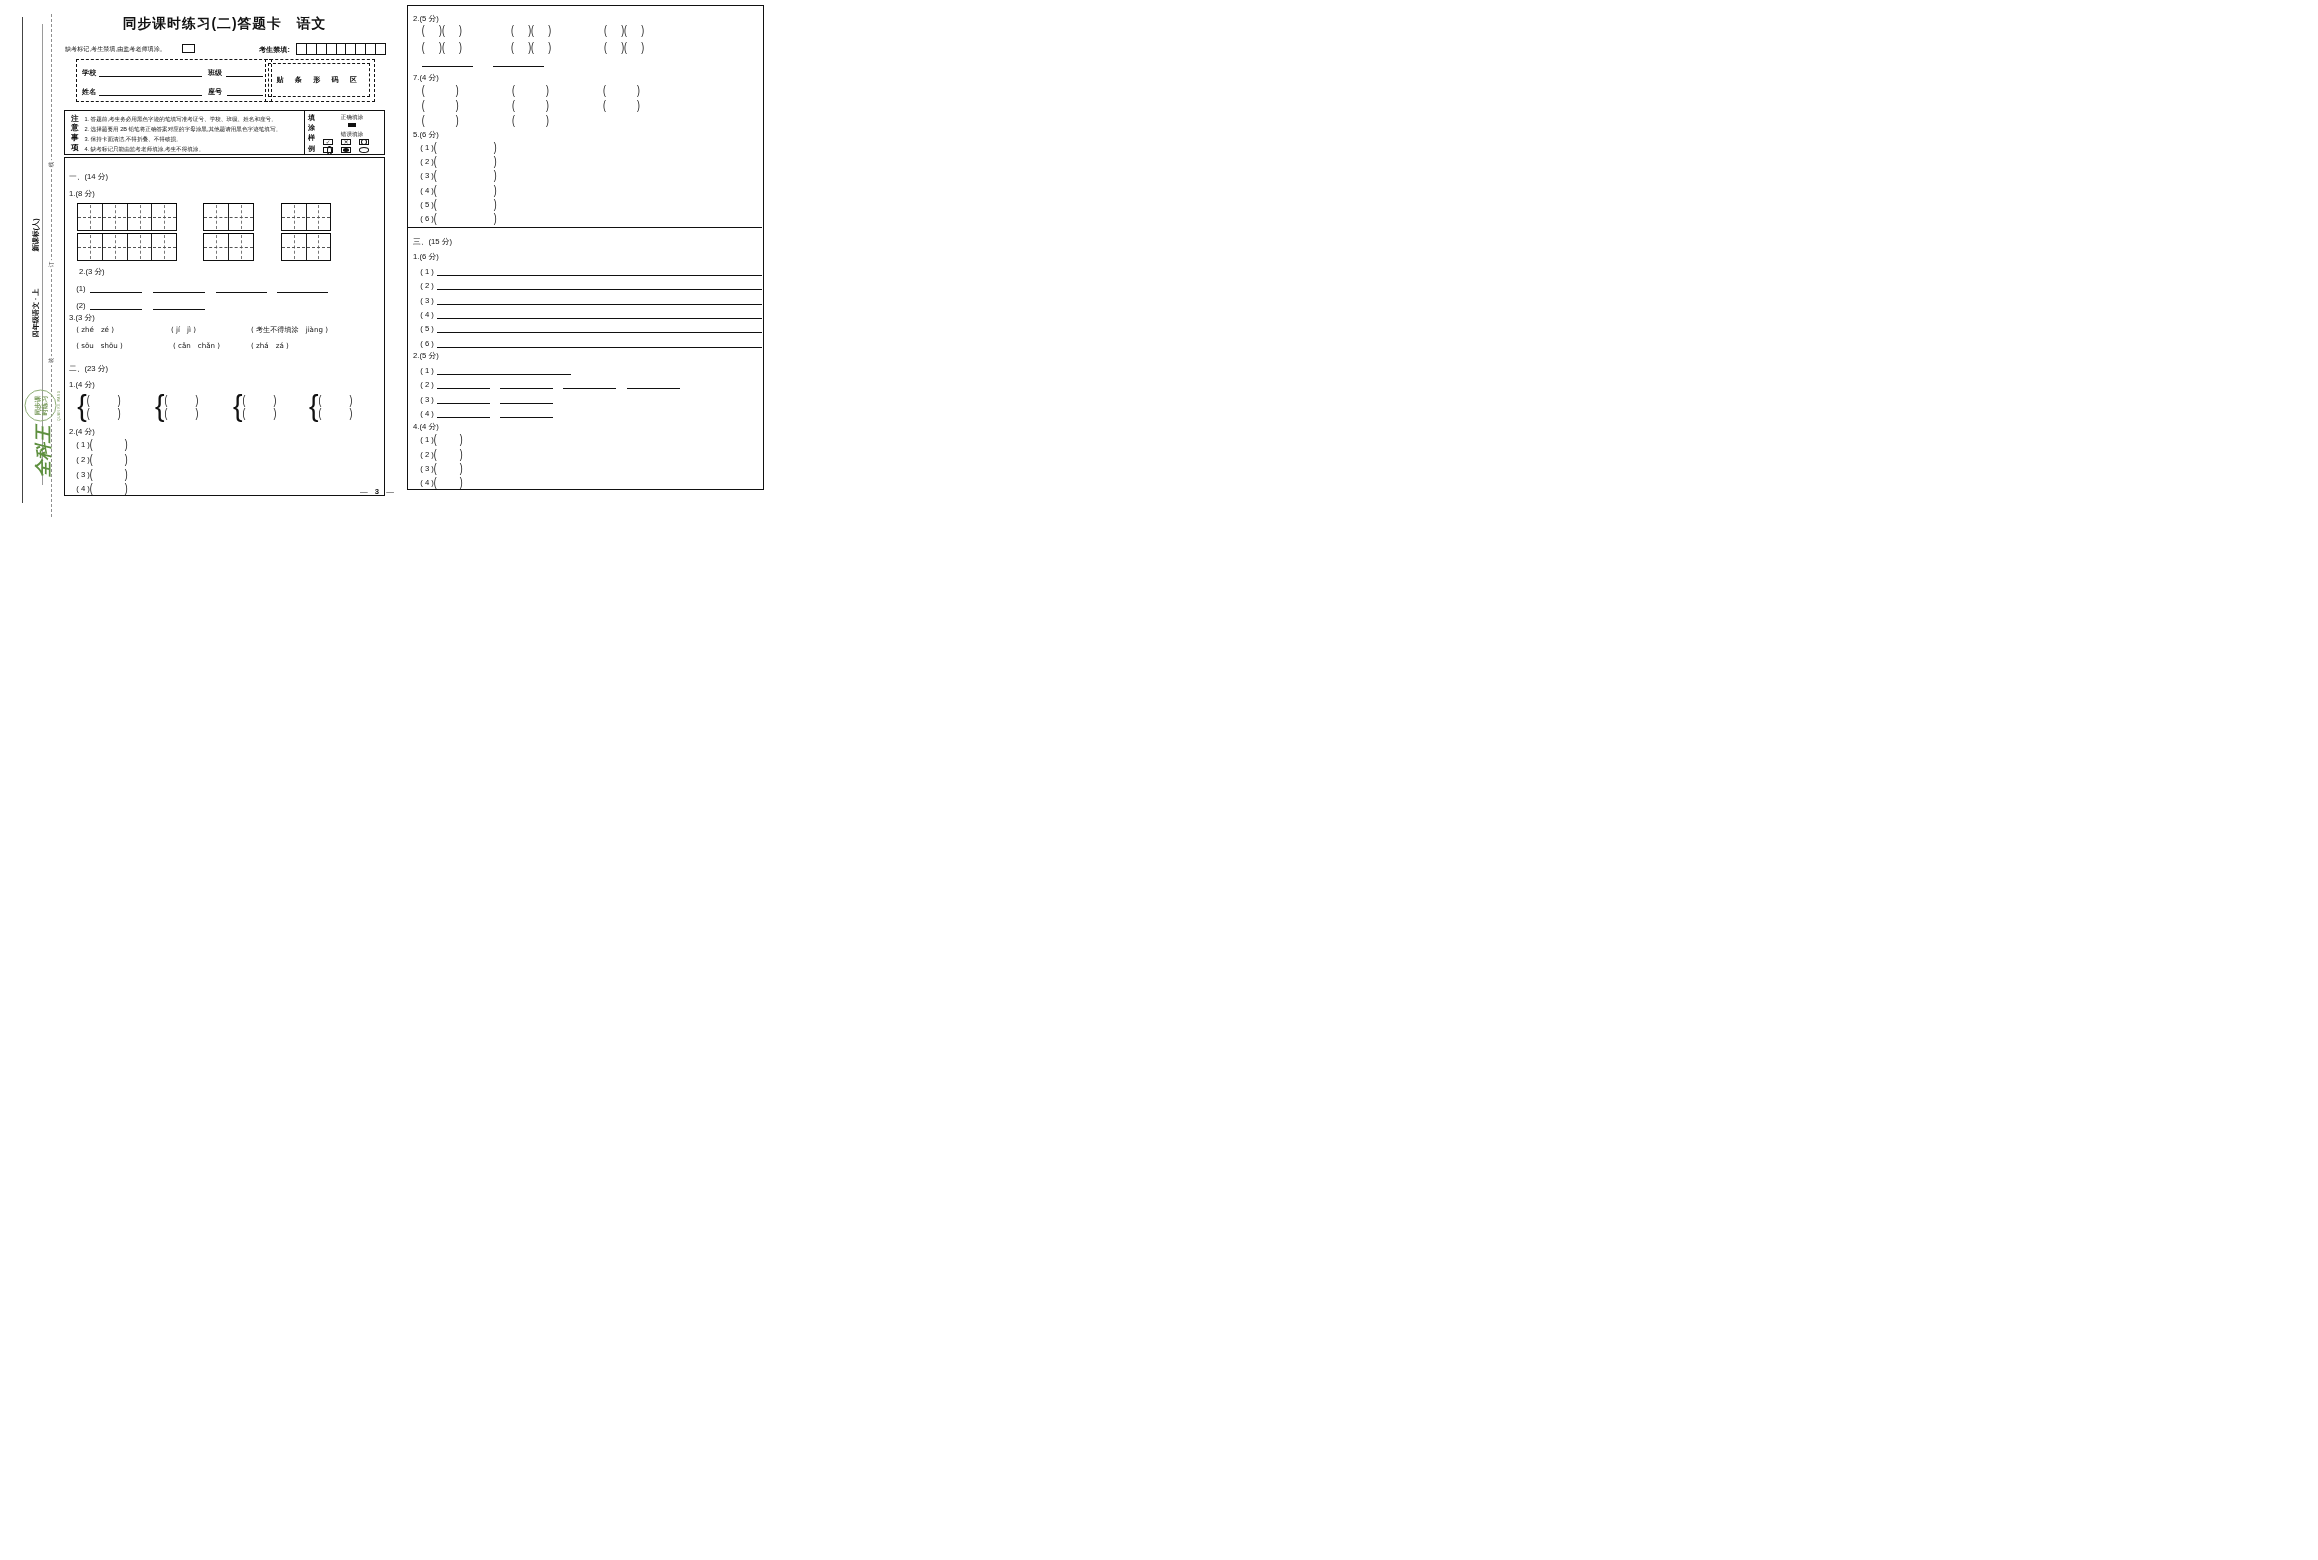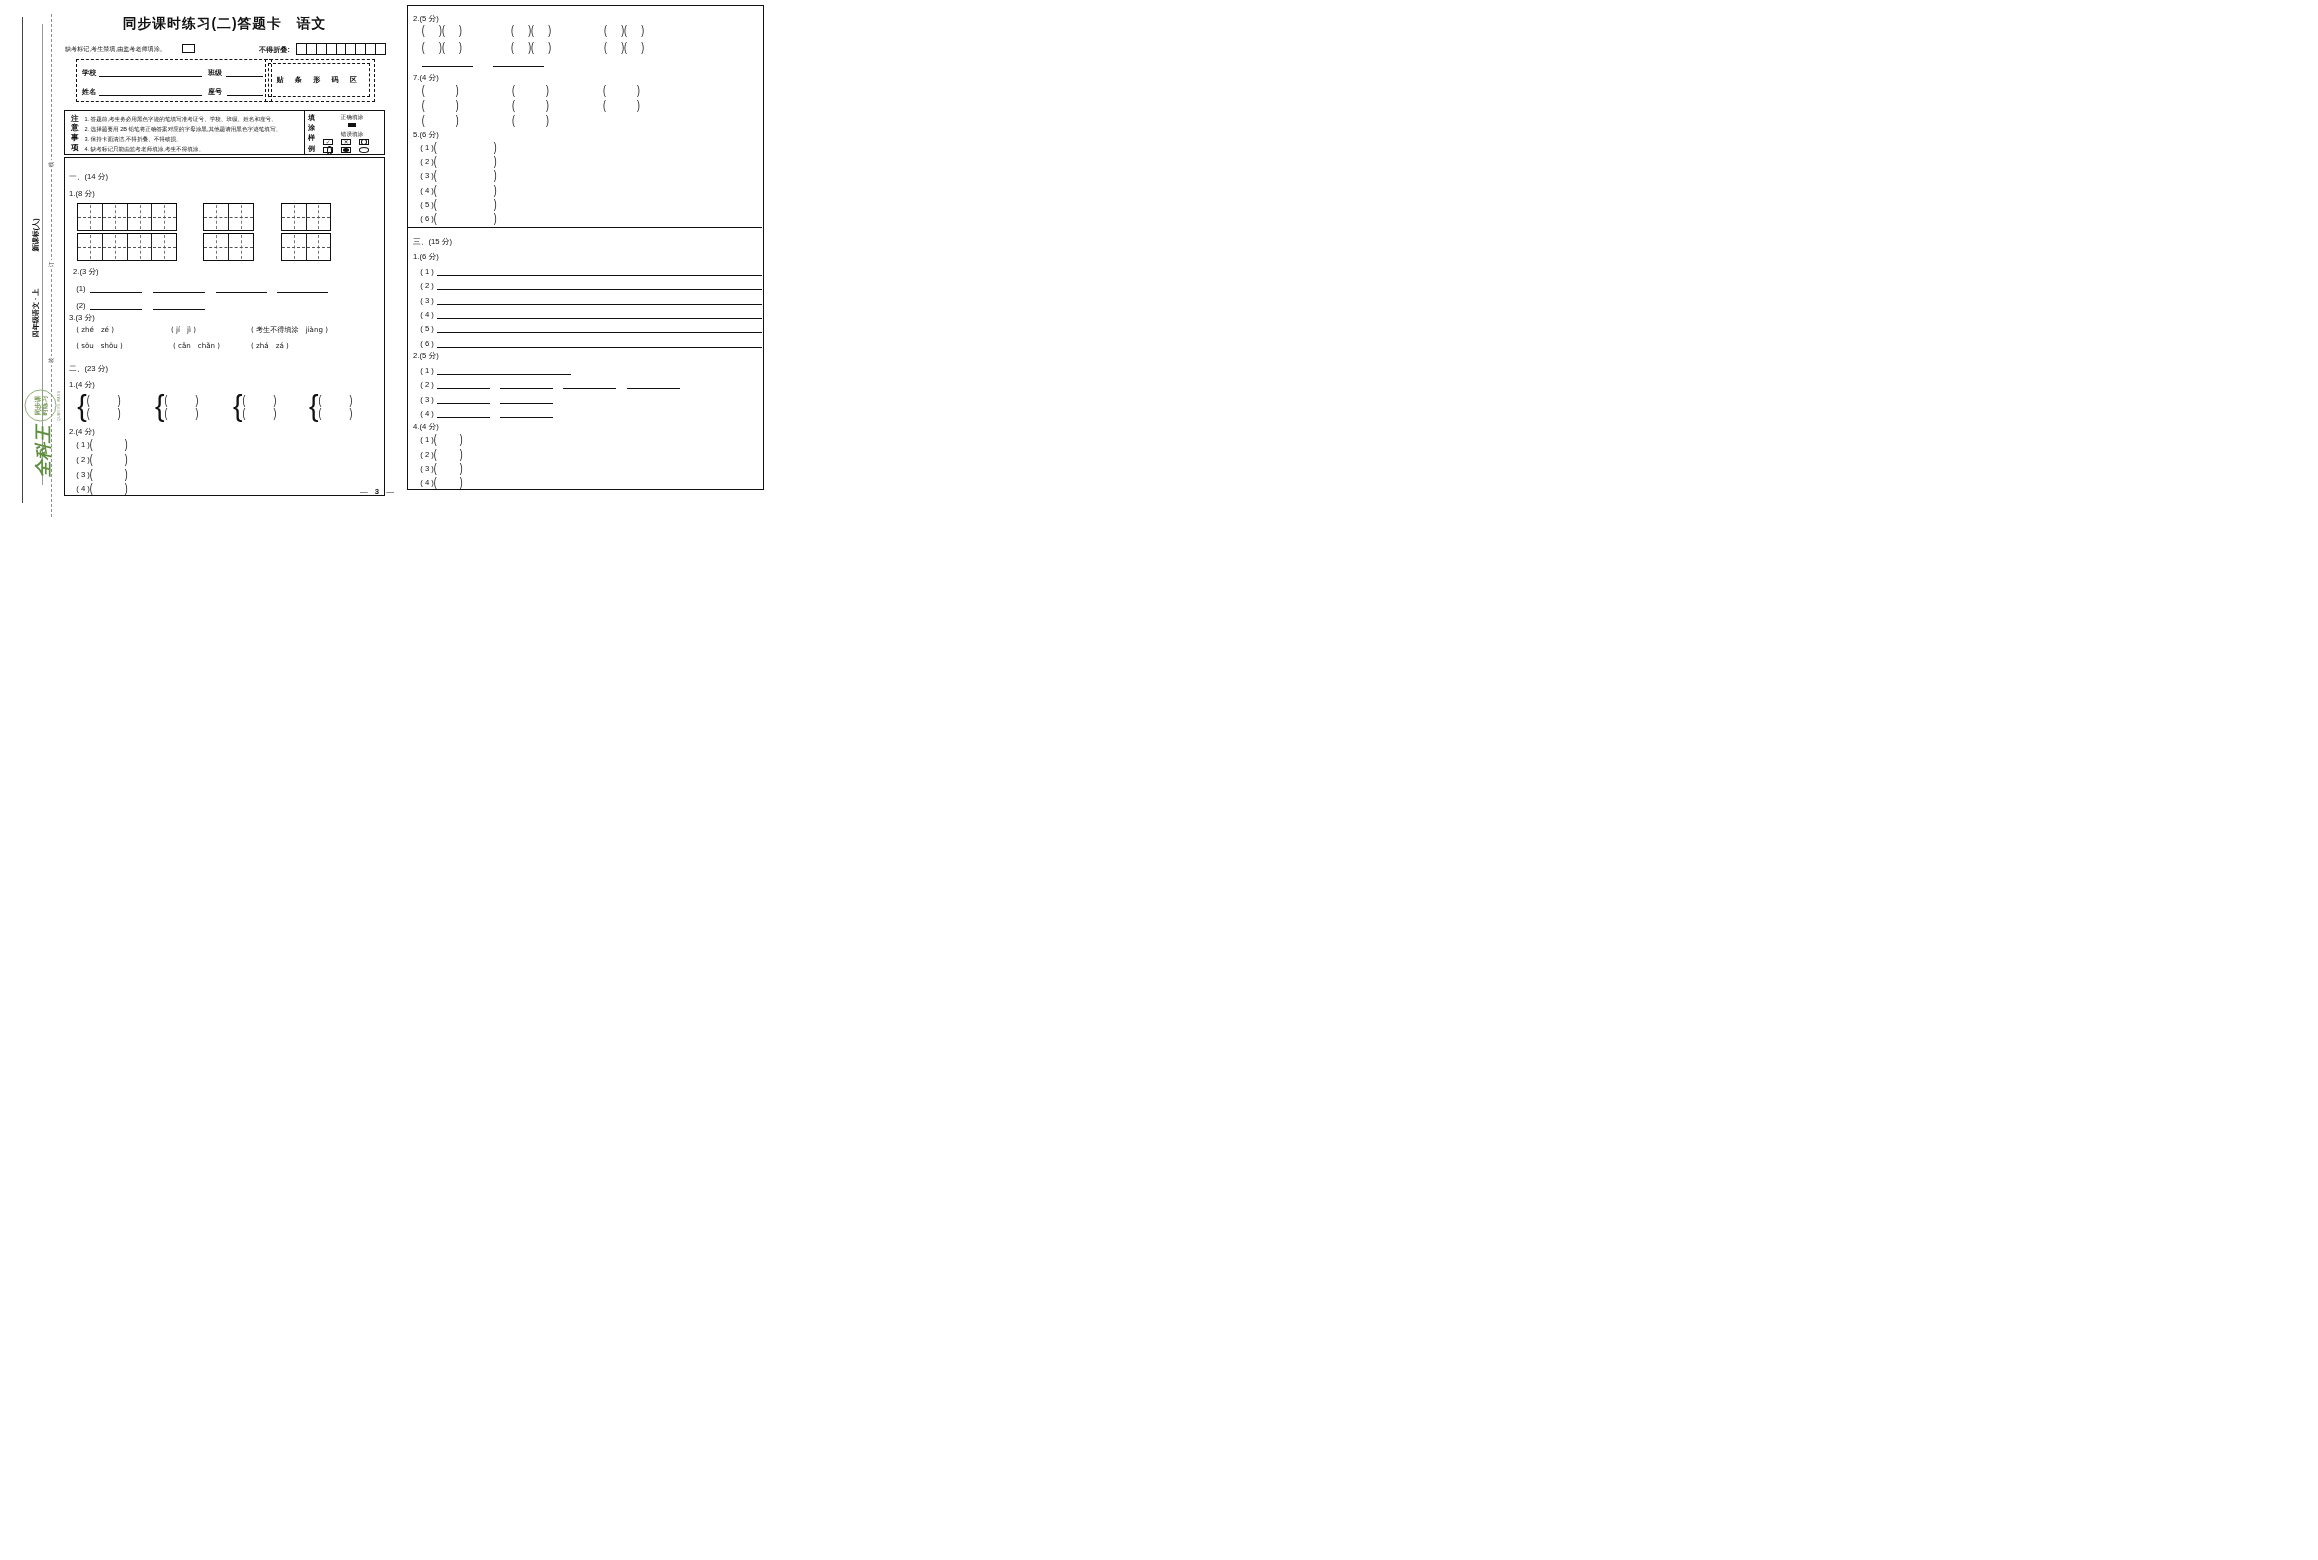--- a/index.html
+++ b/index.html
@@ -93,21 +93,21 @@
         <span class="latin" style="color:#7a9b5d;">QUAN KE WANG</span>
       </span>
     </div>
   </div>
 
   <div class="abs t27" style="left:64px;top:15.3px;width:321px;text-align:center;">同步课时练习(二)答题卡　语文</div>
 
   <div class="abs t12" style="left:65px;top:45px;">缺考标记,考生禁填,由监考老师填涂。</div>
   <div class="abs absentbox" style="left:182px;top:44px;"></div>
 
-  <div class="abs t14 b" style="left:259px;top:45px;">不得折叠:</div>
+  <div class="abs t14 b" style="left:259px;top:45px;">考生禁填:</div>
   <div class="abs admgrid" style="left:296px;top:43px;">
     <span class="admcell"></span>
     <span class="admcell"></span>
     <span class="admcell"></span>
     <span class="admcell"></span>
     <span class="admcell"></span>
     <span class="admcell"></span>
     <span class="admcell"></span>
     <span class="admcell"></span>
     <span class="admcell"></span>
@@ -187,21 +187,21 @@
     </div>
     <div class="wgrid" style="left:138px;top:75px;width:51px;">
       <span class="wcell"></span>
         <span class="wcell"></span>
     </div>
     <div class="wgrid" style="left:216px;top:75px;width:50px;">
       <span class="wcell"></span>
         <span class="wcell"></span>
     </div>
 
-    <div class="abs t15" style="left:8px;top:109px;">2.(3 分)</div>
+    <div class="abs t15" style="left:14px;top:109px;">2.(3 分)</div>
     <div class="lnrow" style="left:11.2px;top:124px;height:11.2px;width:265px;">
       <span class="t15">(1)</span>
       <span class="ul" style="width:52px;margin-left:4.1px;"></span>
       <span class="ul" style="width:52px;margin-left:11.2px;"></span>
       <span class="ul" style="width:51px;margin-left:10.7px;"></span>
       <span class="ul" style="width:51px;margin-left:10.2px;"></span>
     </div>
     <div class="lnrow" style="left:11.2px;top:141px;height:11.2px;width:265px;">
       <span class="t15">(2)</span>
       <span class="ul" style="width:52px;margin-left:4.1px;"></span>

